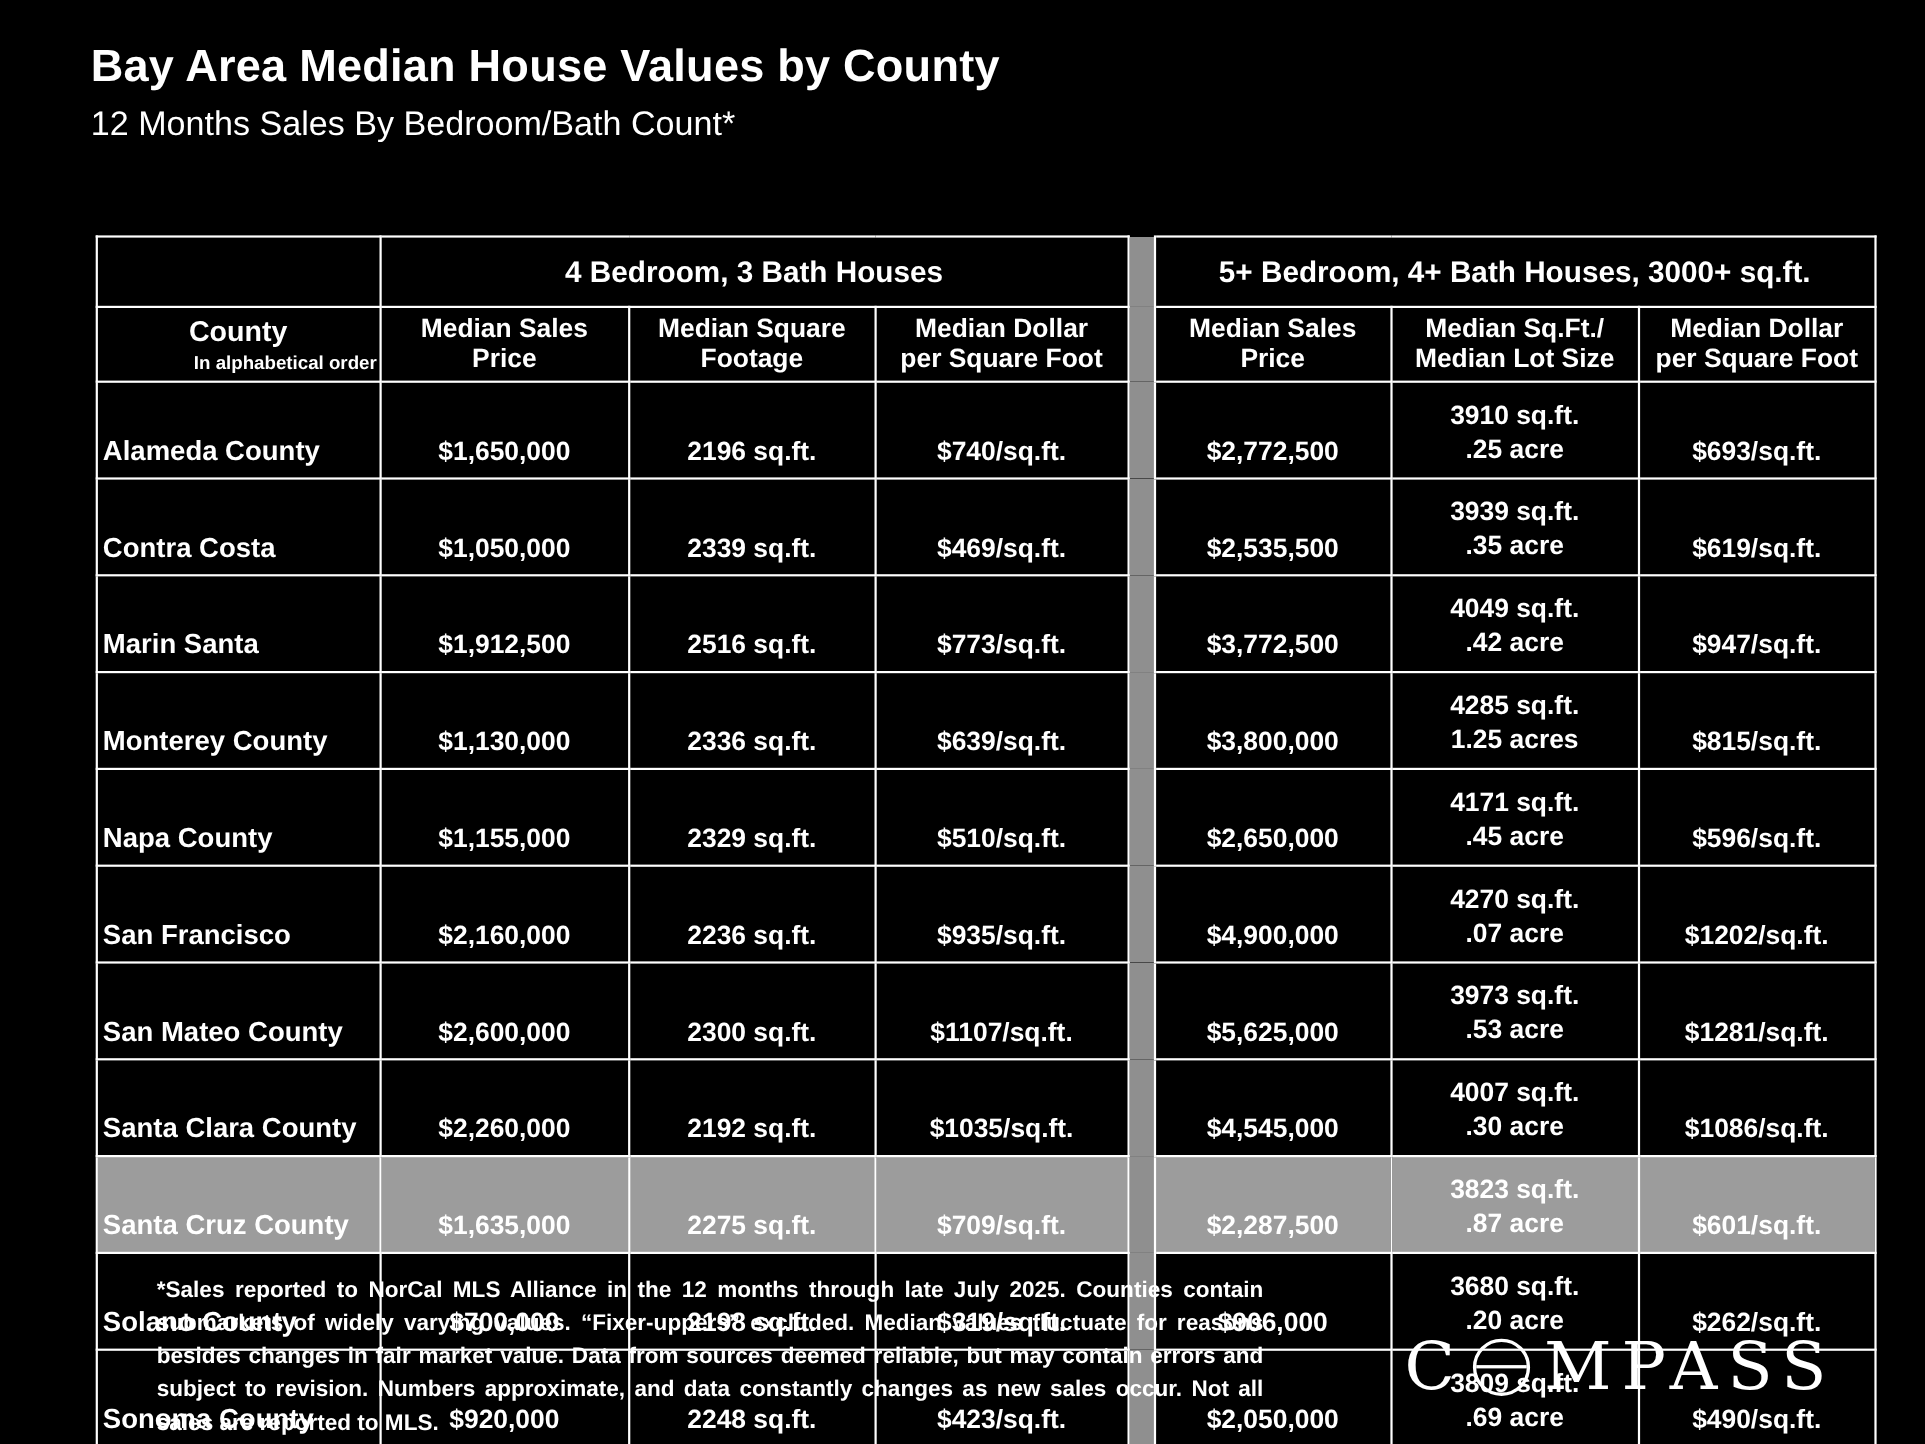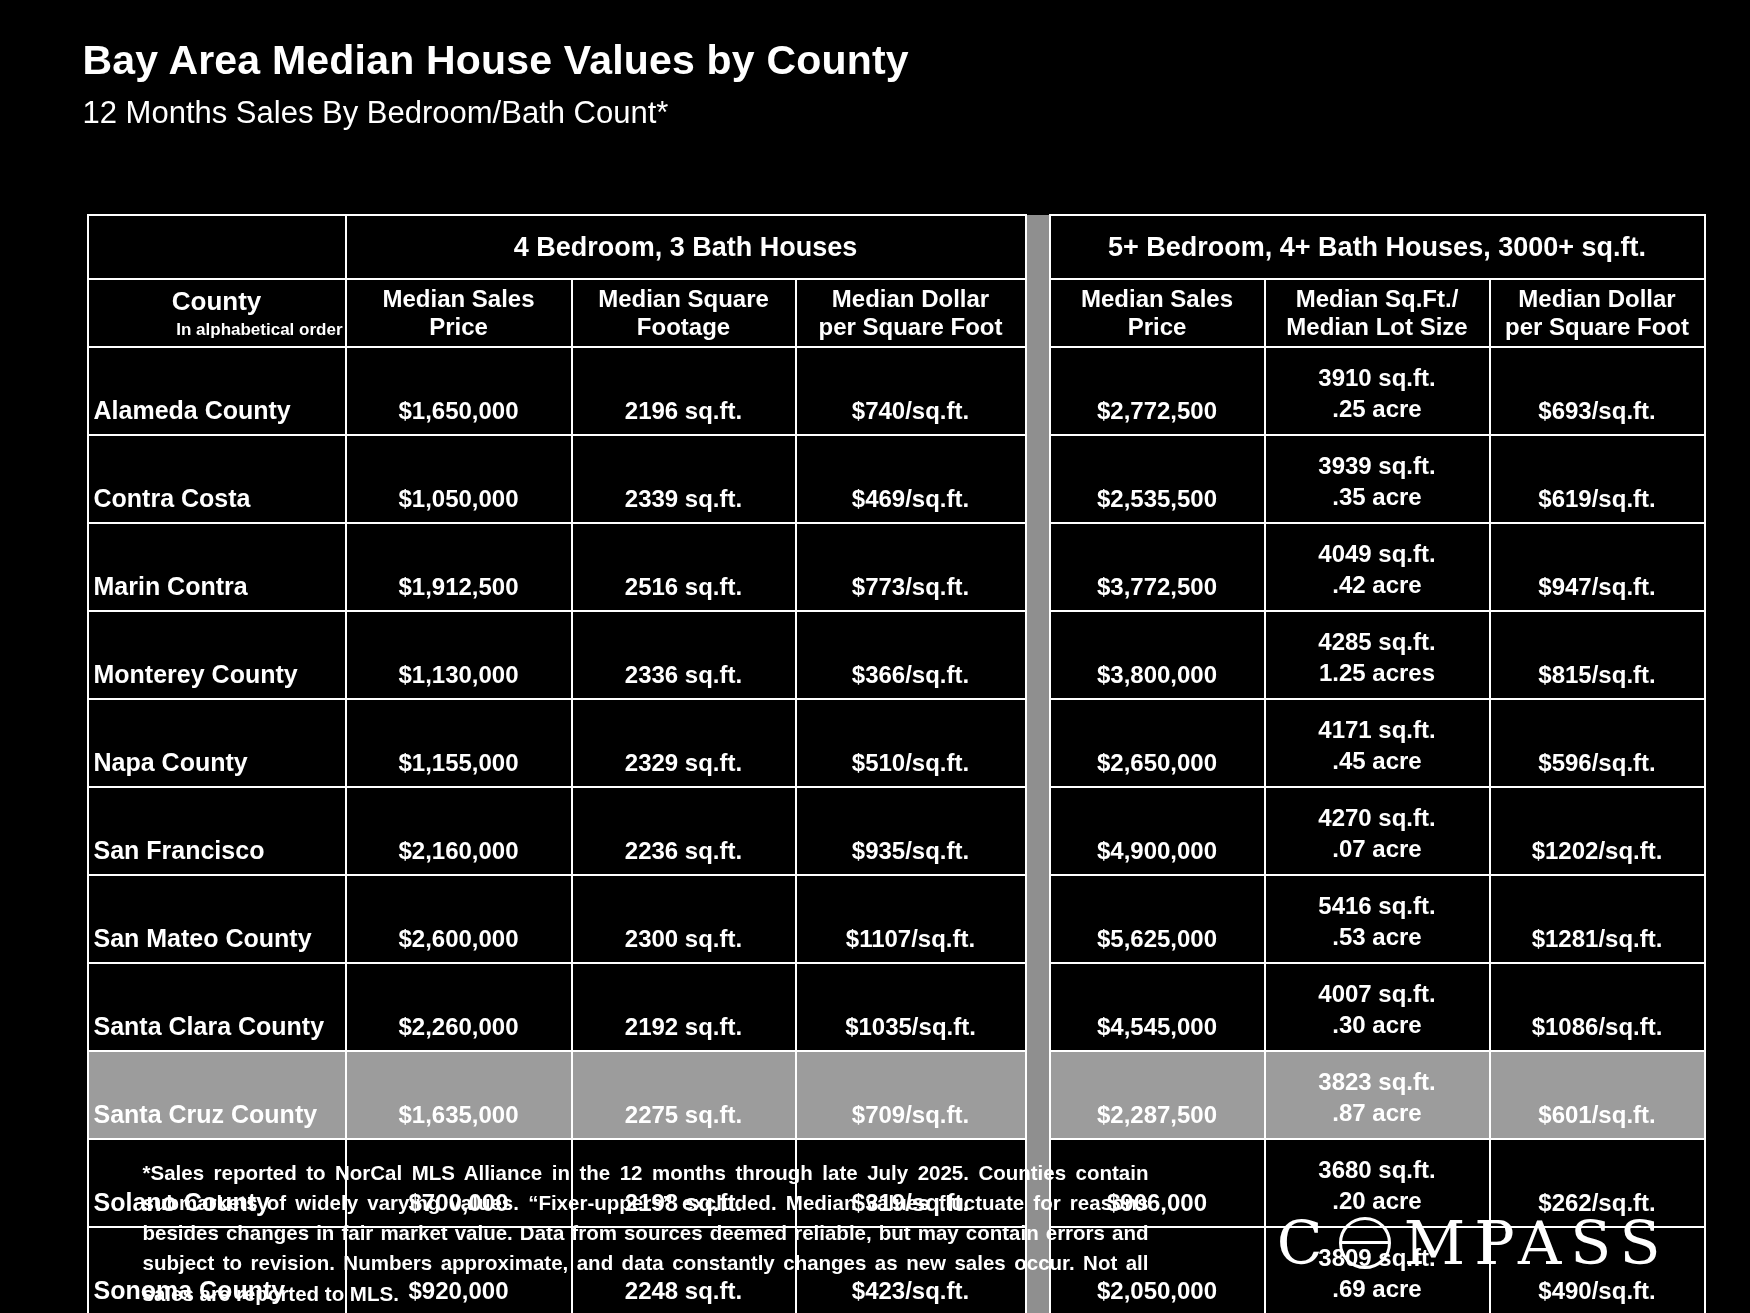--- a/index.html
+++ b/index.html
@@ -145,37 +145,37 @@
         <td>$469/sq.ft.</td>
         <td class="gap"></td>
         <td>$2,535,500</td>
         <td class="lot">
           <div>3939 sq.ft.</div>
           <div>.35 acre</div>
         </td>
         <td>$619/sq.ft.</td>
       </tr>
       <tr>
-        <td class="county">Marin Contra</td>
+        <td class="county">Marin Santa</td>
         <td>$1,912,500</td>
         <td>2516 sq.ft.</td>
         <td>$773/sq.ft.</td>
         <td class="gap"></td>
         <td>$3,772,500</td>
         <td class="lot">
           <div>4049 sq.ft.</div>
           <div>.42 acre</div>
         </td>
         <td>$947/sq.ft.</td>
       </tr>
       <tr>
         <td class="county">Monterey County</td>
         <td>$1,130,000</td>
         <td>2336 sq.ft.</td>
-        <td>$366/sq.ft.</td>
+        <td>$639/sq.ft.</td>
         <td class="gap"></td>
         <td>$3,800,000</td>
         <td class="lot">
           <div>4285 sq.ft.</div>
           <div>1.25 acres</div>
         </td>
         <td>$815/sq.ft.</td>
       </tr>
       <tr>
         <td class="county">Napa County</td>
@@ -204,21 +204,21 @@
         <td>$1202/sq.ft.</td>
       </tr>
       <tr>
         <td class="county">San Mateo County</td>
         <td>$2,600,000</td>
         <td>2300 sq.ft.</td>
         <td>$1107/sq.ft.</td>
         <td class="gap"></td>
         <td>$5,625,000</td>
         <td class="lot">
-          <div>5416 sq.ft.</div>
+          <div>3973 sq.ft.</div>
           <div>.53 acre</div>
         </td>
         <td>$1281/sq.ft.</td>
       </tr>
       <tr>
         <td class="county">Santa Clara County</td>
         <td>$2,260,000</td>
         <td>2192 sq.ft.</td>
         <td>$1035/sq.ft.</td>
         <td class="gap"></td>

